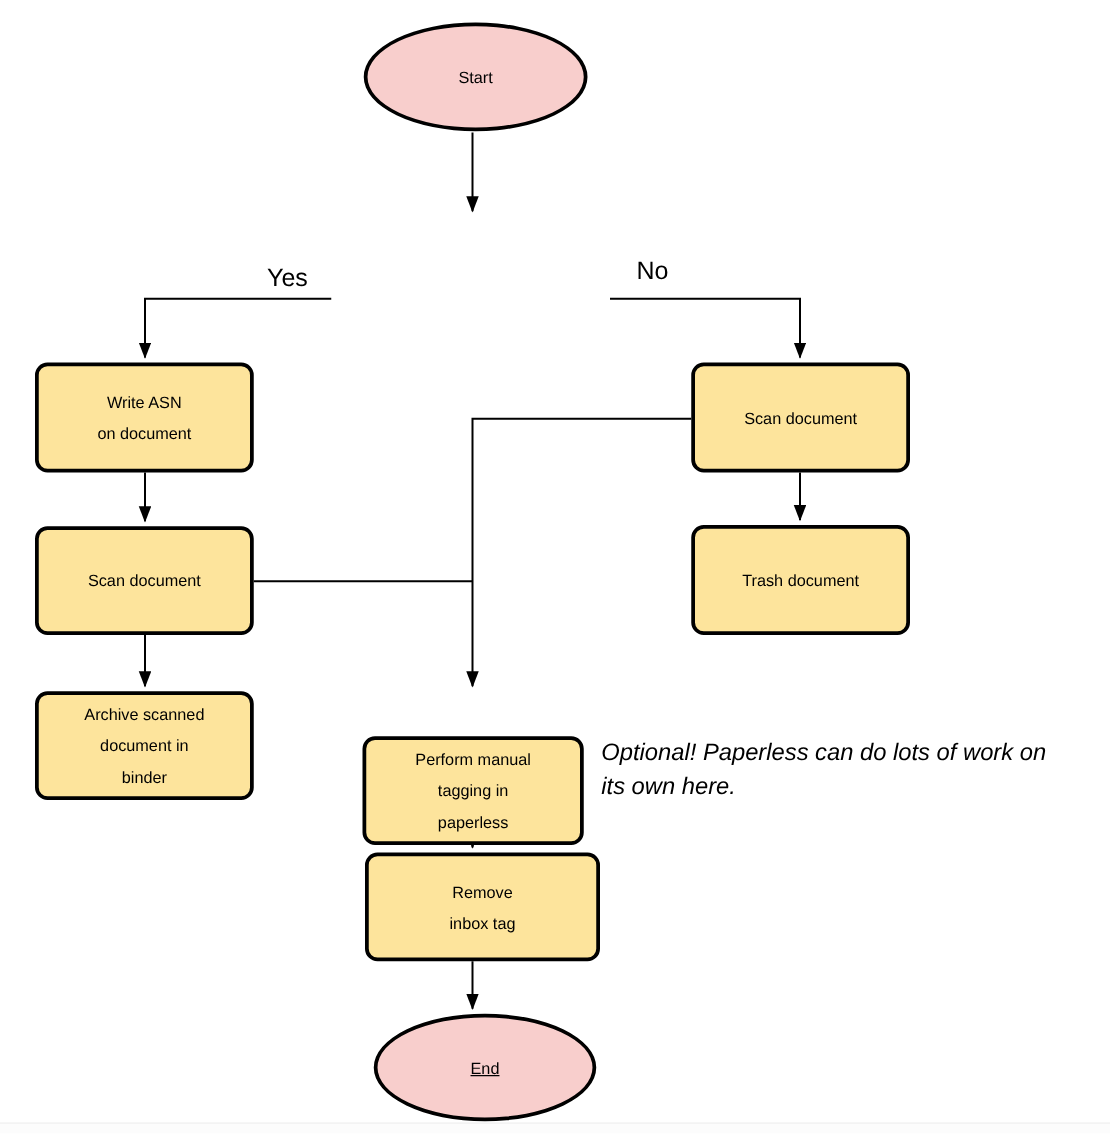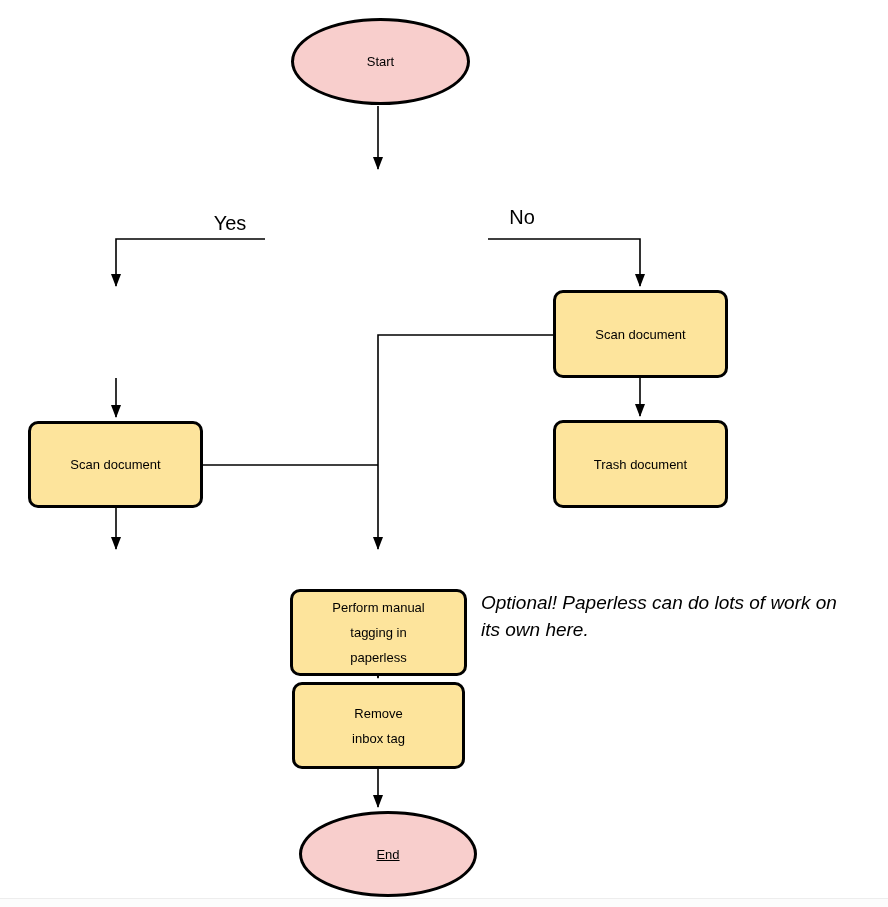--- a/index.html
+++ b/index.html
@@ -32,21 +32,21 @@
   .decision .node-label { position:relative; }
 
   #node-start    { left:291px; top:18px;  width:179px; height:87px; }
   #node-decision { left:265px; top:172px; width:223px; height:133px; }
   #node-write-asn  { left:28px;  top:290px; width:175px; height:88px; }
   #node-scan-left  { left:28px;  top:421px; width:175px; height:87px; }
   #node-archive    { left:28px;  top:553px; width:175px; height:87px; }
   #node-scan-right { left:553px; top:290px; width:175px; height:88px; }
   #node-trash      { left:553px; top:420px; width:175px; height:88px; }
   #node-tagging    { left:290px; top:553px; width:177px; height:87px;margin-top:36px; }
-  #node-remove     { left:292px; top:682px; width:173px; height:87px; }
+  #node-remove     { left:292px; top:682px; width:188px; height:87px; }
   #node-end        { left:299px; top:811px; width:178px; height:86px;text-decoration:underline; }
 
   .edge-label { position:absolute; font-size:20px; line-height:18px; text-align:center; }
   #label-yes { left:206px; top:214px; width:48px; }
   #label-no  { left:500px; top:208px; width:44px; }
 
   #annotation {
     position:absolute; left:481px; top:589px; width:410px;
     font-size:19px; line-height:27px; font-style:italic;
     white-space:pre-line;
@@ -78,25 +78,34 @@
     <path class="edge" d="M553,335 L378,335 L378,549" marker-end="url(#arrow)"></path>
     <path class="edge" d="M378,640 L378,678" marker-end="url(#arrow)"></path>
     <path class="edge" d="M378,769 L378,807" marker-end="url(#arrow)"></path>
   </svg>
 
   <div class="node terminal" id="node-start">
     <span class="node-label">Start</span>
   </div>
 
 
+  <div class="node process" id="node-write-asn">
+    <span class="node-label">Write ASN
+on document</span>
+  </div>
 
   <div class="node process" id="node-scan-left">
     <span class="node-label">Scan document</span>
   </div>
 
+  <div class="node process" id="node-archive">
+    <span class="node-label">Archive scanned
+document in
+binder</span>
+  </div>
 
   <div class="node process" id="node-scan-right">
     <span class="node-label">Scan document</span>
   </div>
 
   <div class="node process" id="node-trash">
     <span class="node-label">Trash document</span>
   </div>
 
   <div class="node process" id="node-tagging">

